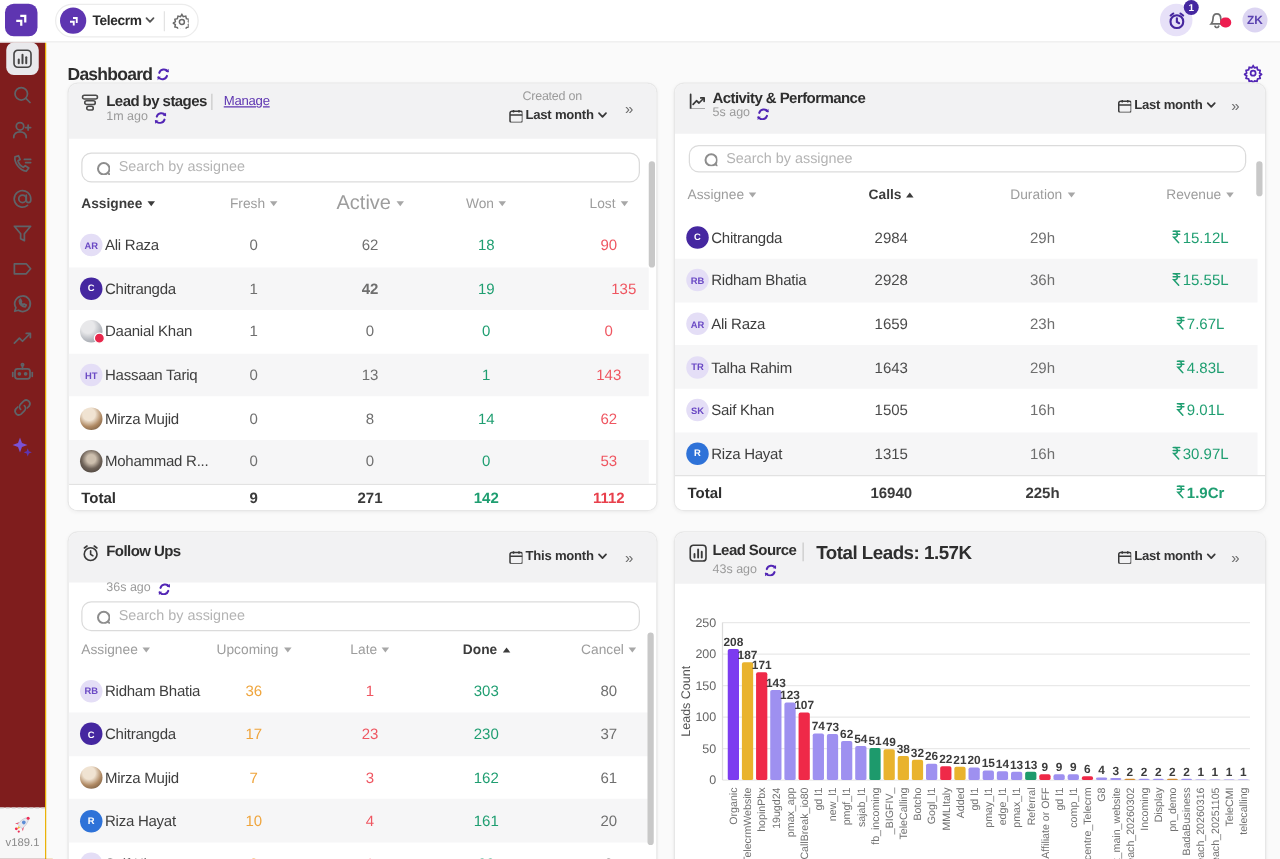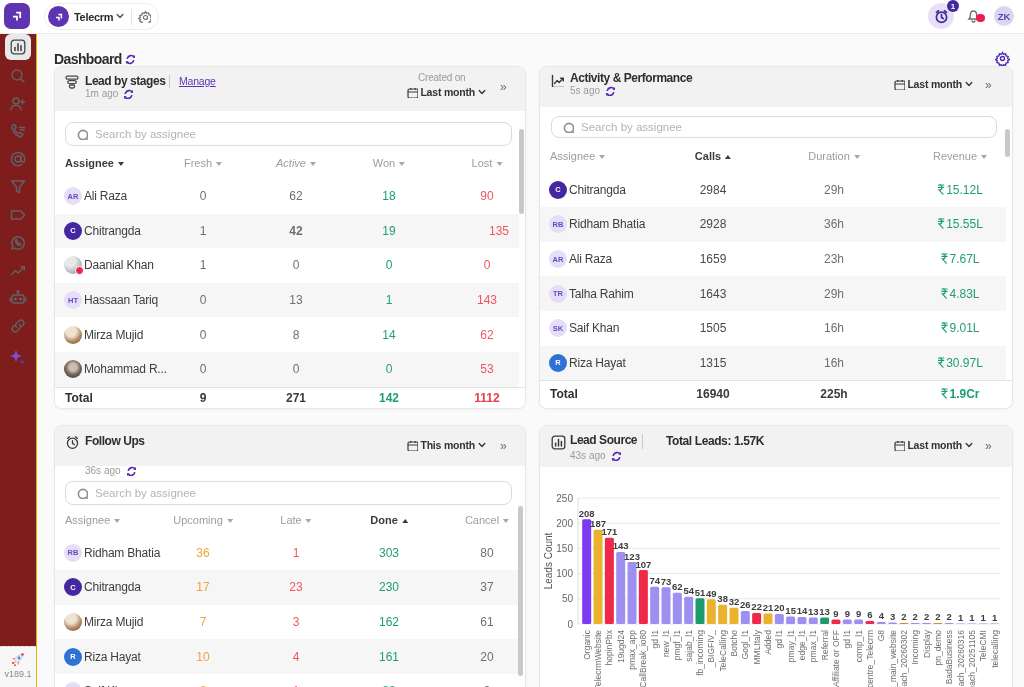--- a/index.html
+++ b/index.html
@@ -212,21 +212,21 @@
           <g fill="none" stroke="#8d8d8d" stroke-width="1.6" stroke-linecap="round">
             <circle cx="7" cy="7" r="4.6"></circle>
             <path d="M10.5 10.5 L14 14"></path>
           </g>
         </svg></span>
       <span style="margin-left:7px;font-size:11.5px;color:#b4b4b4;">Search by assignee</span>
     </div>
     <div style="position:absolute;left:0;right:0;top:83px;height:26px;">
       <span style="position:absolute;left:10px;top:50%;transform:translateY(-50%);font-size:11px;font-weight:bold;color:#3c3c3c;">Assignee<span style="display:inline-block;width:0;height:0;border-left:3.5px solid transparent;border-right:3.5px solid transparent;border-top:4px solid #3c3c3c;vertical-align:middle;margin-left:4px;"></span></span>
       <span style="position:absolute;left:148px;top:50%;transform:translate(-50%,-50%);white-space:nowrap;color:#9d9d9d;font-weight:normal;font-size:11px;">Fresh<span style="display:inline-block;width:0;height:0;border-left:3.5px solid transparent;border-right:3.5px solid transparent;border-top:4px solid #a7a7a7;vertical-align:middle;margin-left:4px;"></span></span>
-      <span style="position:absolute;left:241px;top:50%;transform:translate(-50%,-50%);white-space:nowrap;color:#9d9d9d;font-weight:normal;font-size:11px;font-style:italic;">Active<span style="display:inline-block;width:0;height:0;border-left:3.5px solid transparent;border-right:3.5px solid transparent;border-top:4px solid #a7a7a7;vertical-align:middle;margin-left:4px;"></span></span>
+      <span style="position:absolute;left:241px;top:50%;transform:translate(-50%,-50%);white-space:nowrap;color:#9d9d9d;font-weight:normal;font-size:16px;">Active<span style="display:inline-block;width:0;height:0;border-left:3.5px solid transparent;border-right:3.5px solid transparent;border-top:4px solid #a7a7a7;vertical-align:middle;margin-left:4px;"></span></span>
       <span style="position:absolute;left:334px;top:50%;transform:translate(-50%,-50%);white-space:nowrap;color:#9d9d9d;font-weight:normal;font-size:11px;">Won<span style="display:inline-block;width:0;height:0;border-left:3.5px solid transparent;border-right:3.5px solid transparent;border-top:4px solid #a7a7a7;vertical-align:middle;margin-left:4px;"></span></span>
       <span style="position:absolute;left:432px;top:50%;transform:translate(-50%,-50%);white-space:nowrap;color:#9d9d9d;font-weight:normal;font-size:11px;">Lost<span style="display:inline-block;width:0;height:0;border-left:3.5px solid transparent;border-right:3.5px solid transparent;border-top:4px solid #a7a7a7;vertical-align:middle;margin-left:4px;"></span></span>
     </div>
     <div style="position:absolute;top:112.0px;height:34.6px;width:464px;">
       <span style="position:absolute;left:9px;top:50%;margin-top:-9.0px;width:18px;height:18px;border-radius:50%;background:#e4def6;color:#6a49c4;font-size:7.5px;font-weight:bold;display:flex;align-items:center;justify-content:center;">AR</span>
       <span style="position:absolute;left:29px;top:50%;transform:translateY(-50%);font-size:12px;letter-spacing:-0.2px;color:#3e3e3e;font-weight:normal;white-space:nowrap;">Ali Raza</span>
       <span style="position:absolute;left:148px;top:50%;transform:translate(-50%,-50%);white-space:nowrap;color:#6f6f6f;font-weight:normal;font-size:12px;">0</span>
       <span style="position:absolute;left:241px;top:50%;transform:translate(-50%,-50%);white-space:nowrap;color:#6f6f6f;font-weight:normal;font-size:12px;">62</span>
       <span style="position:absolute;left:334px;top:50%;transform:translate(-50%,-50%);white-space:nowrap;color:#1f9e71;font-weight:normal;font-size:12px;">18</span>
       <span style="position:absolute;left:432px;top:50%;transform:translate(-50%,-50%);white-space:nowrap;color:#ef5661;font-weight:normal;font-size:12px;">90</span>
@@ -550,21 +550,21 @@
               <path d="M8.2 1 V3"></path>
             </g>
           </svg></span>
         <span style="font-size:10.5px;font-weight:bold;color:#333;letter-spacing:-0.2px;margin-left:2px;">Last month</span>
         <span style="margin-left:3px;line-height:0;"><svg width="8" height="8" viewBox="0 0 8 8" style="">
             <path d="M1.2 2.5 L4 5.5 6.8 2.5" fill="none" stroke="#3a3a3a" stroke-width="1.4" stroke-linecap="round" stroke-linejoin="round"></path>
           </svg></span>
       </span>
       <span style="position:absolute;left:445px;top:13px;font-size:12px;color:#6e6e6e;letter-spacing:1px;">»</span>
       <span style="position:absolute;left:102px;top:8px;width:1px;height:15px;background:#c9c9c9;"></span>
-      <span style="position:absolute;left:113px;top:8px;font-size:12px;font-weight:bold;color:#2e2e2e;letter-spacing:-0.4px;white-space:nowrap;margin-left:13px;">Total Leads: 1.57K</span>
+      <span style="position:absolute;left:113px;top:8px;font-size:15px;font-weight:bold;color:#2e2e2e;letter-spacing:-0.4px;white-space:nowrap;">Total Leads: 1.57K</span>
     </div>
     <svg width="472" height="299" viewBox="0 0 472 299" style="position:absolute;left:0;top:41px;">
       <line x1="38" y1="157.0" x2="460" y2="157.0" stroke="#e9e9e9" stroke-width="1"></line>
       <text x="33" y="160.5" font-size="10" fill="#666" text-anchor="end">0</text>
       <line x1="38" y1="131.8" x2="460" y2="131.8" stroke="#e9e9e9" stroke-width="1"></line>
       <text x="33" y="135.3" font-size="10" fill="#666" text-anchor="end">50</text>
       <line x1="38" y1="106.6" x2="460" y2="106.6" stroke="#e9e9e9" stroke-width="1"></line>
       <text x="33" y="110.1" font-size="10" fill="#666" text-anchor="end">100</text>
       <line x1="38" y1="81.4" x2="460" y2="81.4" stroke="#e9e9e9" stroke-width="1"></line>
       <text x="33" y="84.9" font-size="10" fill="#666" text-anchor="end">150</text>

